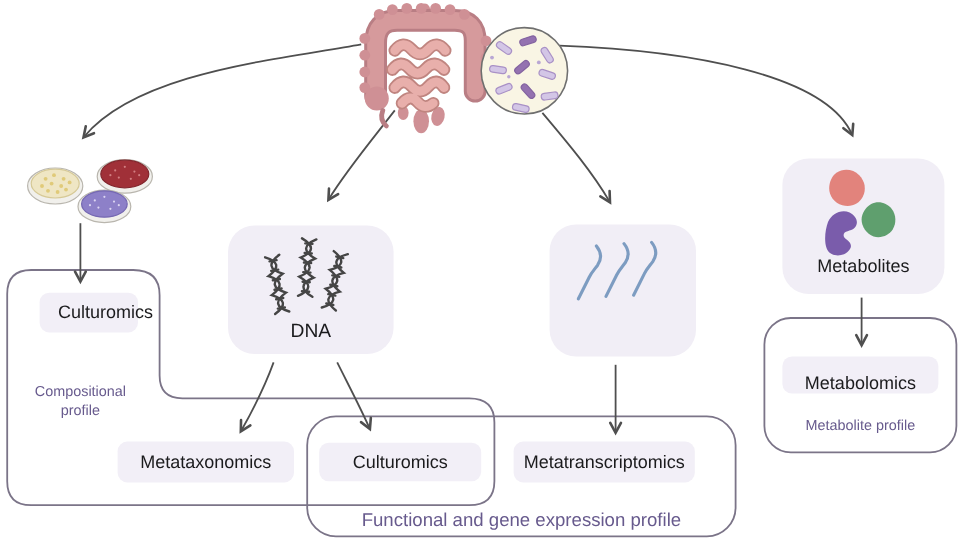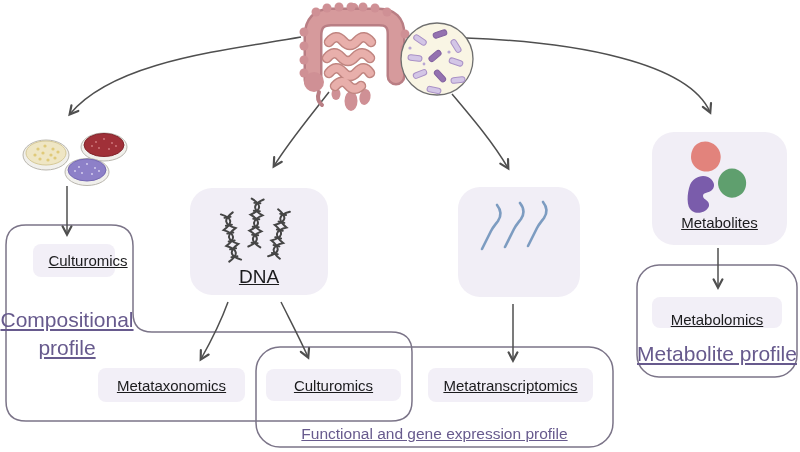--- a/index.html
+++ b/index.html
@@ -1,23 +1,23 @@
 <!DOCTYPE html>
 <html><head>
 <meta charset="utf-8">
 <style>
   html,body{margin:0;padding:0;}
   body{font-family:"Liberation Sans",sans-serif;background:#ffffff;}
   #canvas{position:relative;width:800px;height:452px;background:#ffffff;overflow:hidden;}
   #diagram-svg{position:absolute;left:0;top:0;z-index:0;}
   .txt{position:absolute;z-index:2;display:flex;align-items:center;justify-content:center;
-       text-align:center;box-sizing:border-box;text-decoration:underline;}
+       text-align:center;box-sizing:border-box;}
   .pill{background:#f2eff7;border-radius:8px;color:#1b1b1d;font-size:15px;}
-  .boxcap{color:#1b1b1d;font-size:19px;background:transparent;}
-  .purple{color:#675a8d;font-size:21px;background:transparent;white-space:pre-line;line-height:1.35;}
+  .boxcap{color:#1b1b1d;font-size:16px;background:transparent;}
+  .purple{color:#675a8d;font-size:12px;background:transparent;white-space:pre-line;line-height:1.35;}
   .outline{fill:none;stroke:#7b7488;stroke-width:1.5;}
   .bigbox{fill:#f1eef6;stroke:none;}
   .arrow{fill:none;stroke:#4f4f4f;stroke-width:1.5;}
   .helix{stroke:#454545;stroke-width:2;fill:none;stroke-linecap:round;}
   .rna{stroke:#7d9cc1;stroke-width:2.6;fill:none;stroke-linecap:round;}
   .si-outer{fill:none;stroke:#c08580;stroke-width:10.5;stroke-linecap:round;}
   .si-inner{fill:none;stroke:#e8afab;stroke-width:7.5;stroke-linecap:round;}
   .rod-light{fill:#d3c6e6;stroke:#a991c6;stroke-width:1;}
   .rod-dark{fill:#9472b0;stroke:#8363a0;stroke-width:1;}
 </style>
@@ -190,21 +190,21 @@
 </div>
 
 <div class="txt pill" style="left:98px;top:368px;width:147px;height:34px;">
   <span>Metataxonomics</span>
 </div>
 
 <div class="txt pill" style="left:266px;top:369px;width:135px;height:32px;">
   <span>Culturomics</span>
 </div>
 
-<div class="txt pill" style="left:428px;top:368px;width:165px;height:34px;text-align:center;">
+<div class="txt pill" style="left:428px;top:368px;width:151px;height:34px;text-align:center;">
   <span>Metatranscriptomics</span>
 </div>
 
 <div class="txt pill" style="left:652px;top:297px;width:130px;height:31px;align-items:flex-end;">
   <span>Metabolomics</span>
 </div>
 
 <div class="txt purple" style="left:6px;top:311px;width:122px;height:46px;">
   <span>Compositional
 profile</span>

